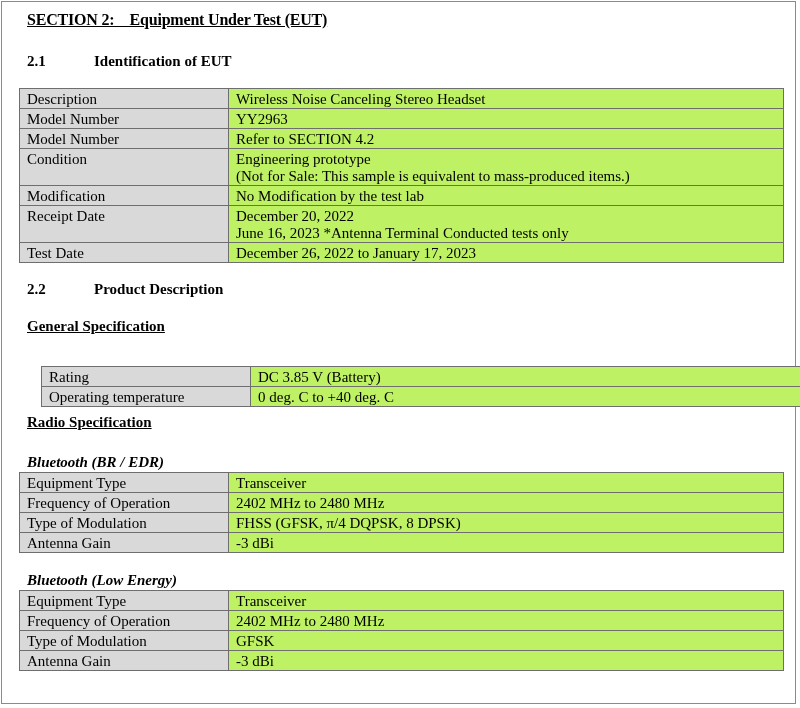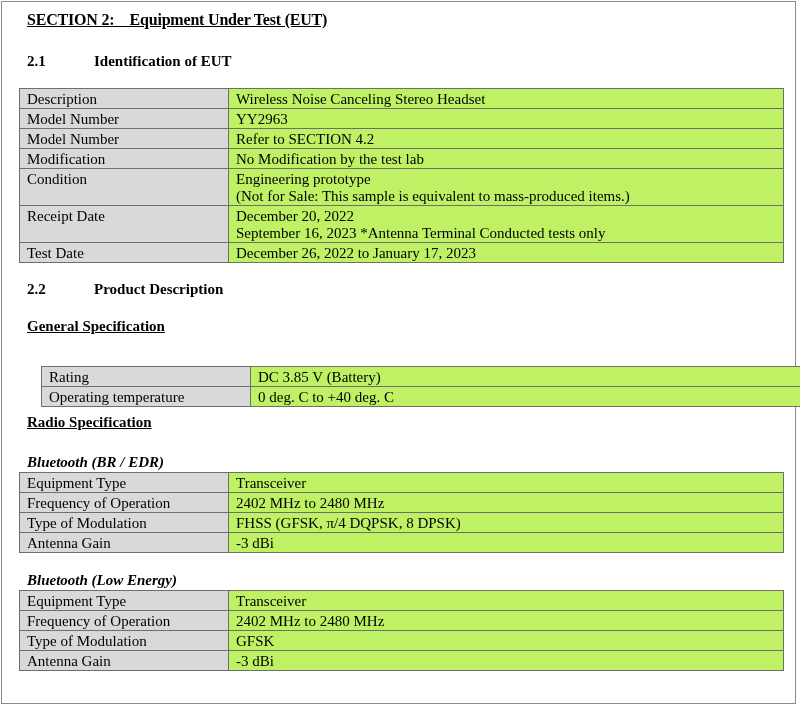--- a/index.html
+++ b/index.html
@@ -46,37 +46,37 @@
           <span class="line">YY2963</span>
         </td>
   </tr>
   <tr>
     <td class="label">Model Number</td>
     <td class="value">
           <span class="line">Refer to SECTION 4.2</span>
         </td>
   </tr>
   <tr>
-    <td class="label">Modification</td>
-    <td class="value">
-          <span class="line">No Modification by the test lab</span>
-        </td>
-  </tr>
-  <tr>
     <td class="label">Condition</td>
     <td class="value">
       <span class="line">Engineering prototype</span>
       <span class="line">(Not for Sale: This sample is equivalent to mass-produced items.)</span>
     </td>
   </tr>
   <tr>
+    <td class="label">Modification</td>
+    <td class="value">
+          <span class="line">No Modification by the test lab</span>
+        </td>
+  </tr>
+  <tr>
     <td class="label">Receipt Date</td>
     <td class="value">
       <span class="line">December 20, 2022</span>
-      <span class="line">September 16, 2023 *Antenna Terminal Conducted tests only</span>
+      <span class="line">June 16, 2023 *Antenna Terminal Conducted tests only</span>
     </td>
   </tr>
   <tr>
     <td class="label">Test Date</td>
     <td class="value">
           <span class="line">December 26, 2022 to January 17, 2023</span>
         </td>
   </tr>
 </tbody>
   </table>

